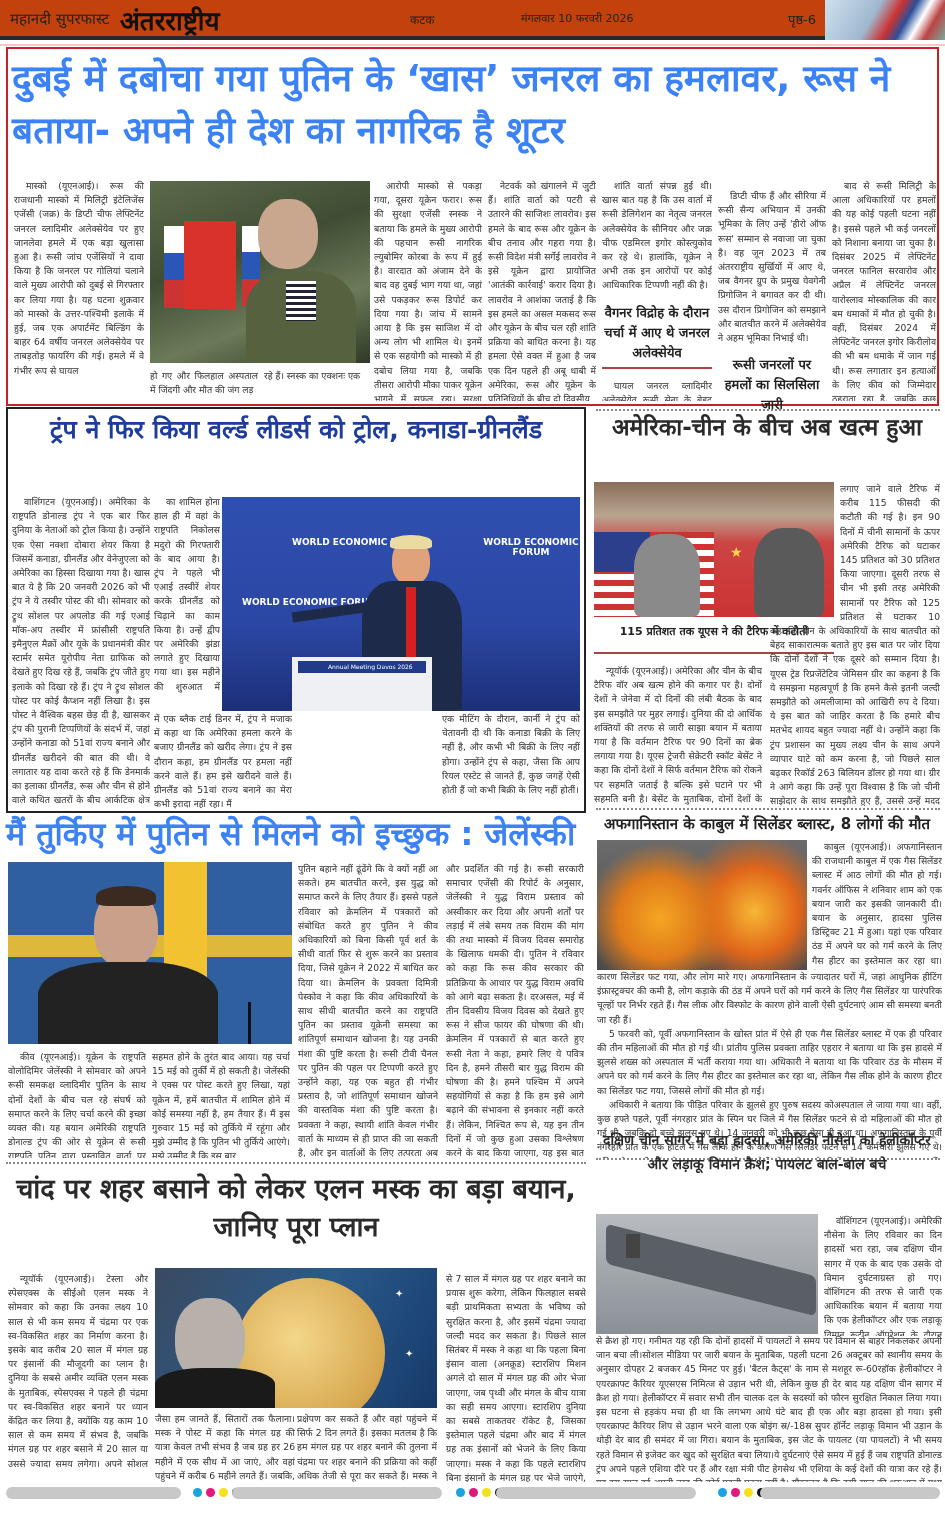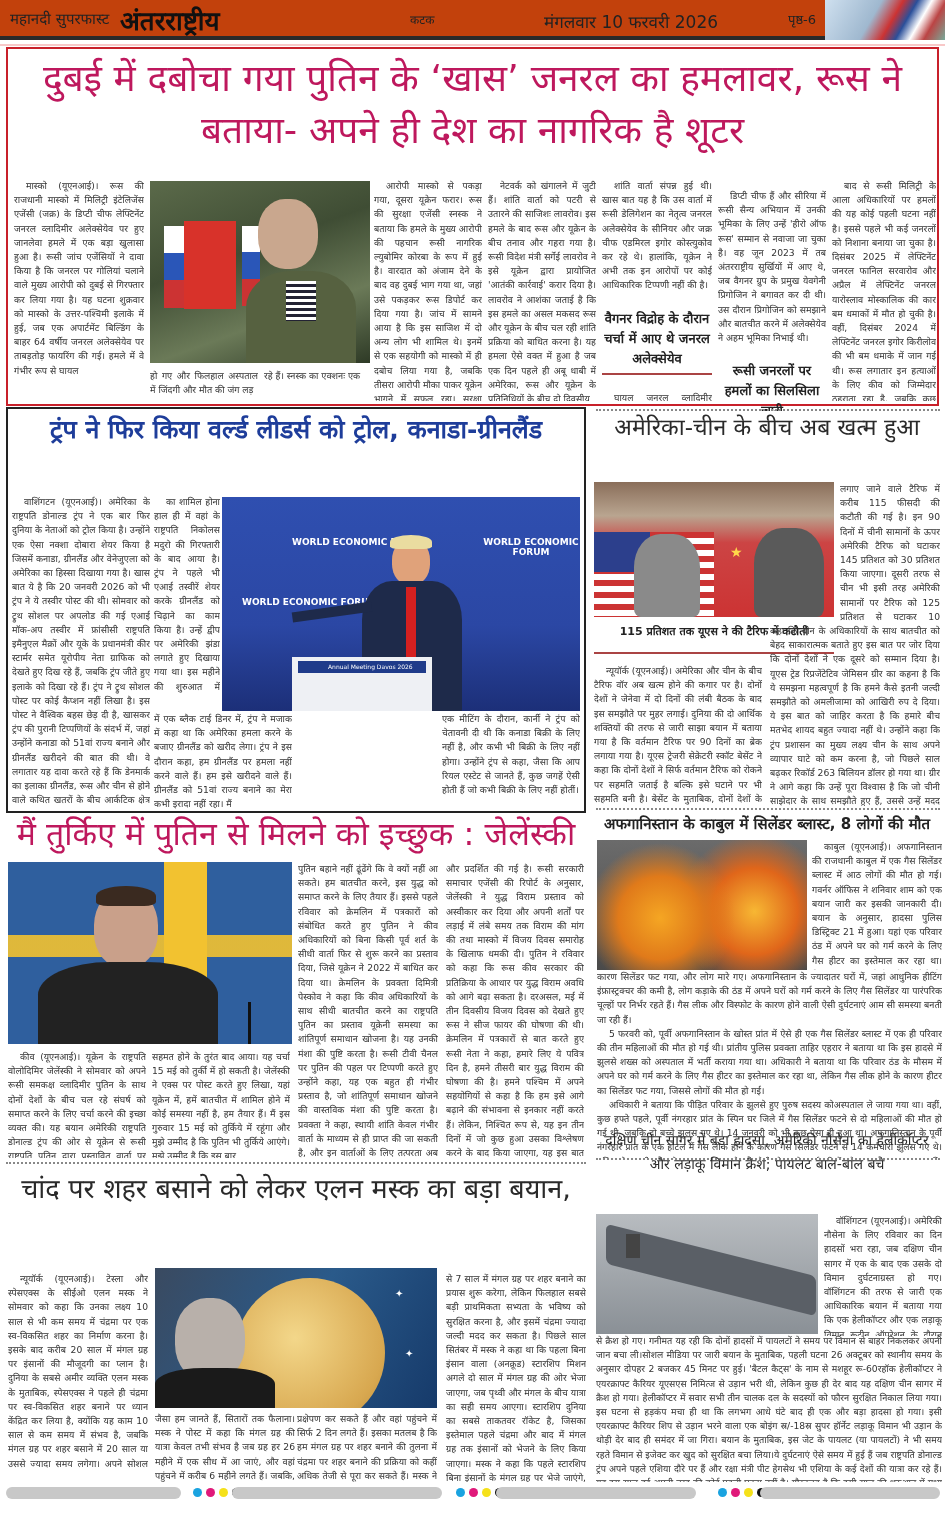--- a/index.html
+++ b/index.html
@@ -2,33 +2,33 @@
 <html><head>
 <meta charset="utf-8">
 <style>
 *{box-sizing:border-box;margin:0;padding:0}
 body{width:945px;height:1519px;background:#fff;font-family:"DejaVu Sans",sans-serif;color:#222;position:relative;overflow:hidden}
 .abs{position:absolute}
 .masthead{left:0;top:0;width:945px;height:40px;background:#c2410c;border-bottom:4px solid #2a2a2a}
 .masthead .pub{left:10px;top:8px;font-size:15px;color:#222}
 .masthead .sec{left:120px;top:2px;font-size:26px;color:#111;font-weight:bold}
 .masthead .city{left:410px;top:11px;font-size:12px}
-.masthead .date{left:544px;top:10px;font-size:17px}
+.masthead .date{left:521px;top:10px;font-size:11px}
 .masthead .page{left:788px;top:10px;font-size:13px}
 .flags{left:825px;top:0;width:120px;height:40px;background:linear-gradient(120deg,#cfe0ef 0%,#9fb8cf 40%,#c33 55%,#2a4f9a 65%,#fff 75%,#b44 85%,#7a9 100%)}
 .pinkline{left:0;top:44px;width:945px;height:2px;background:#f8c8c8}
 .box1{left:6px;top:47px;width:933px;height:359px;border:2px solid #c8202a}
-.hl-red{color:#be185d;font-weight:normal;text-align:center;line-height:1.2}
+.hl-red{color:#3b82f6;font-weight:bold;line-height:1.2}
 .col{position:absolute;font-size:9.2px;line-height:14.2px;text-align:justify;color:#333;overflow:hidden}
 .col p{text-indent:12px}
-.sub{font-size:13px;font-weight:bold;text-align:center;line-height:20px;color:#222;padding-bottom:4px;border-bottom:2px solid #a44;margin:16px 0}
+.sub{font-size:13px;font-weight:bold;text-align:center;line-height:20px;color:#222;padding-bottom:4px;border-bottom:2px solid #a44;margin:10px 0}
 .photo{position:absolute;overflow:hidden}
 .box2{left:6px;top:407px;width:580px;height:406px;border:2px solid #222}
 .hl-blue{color:#1e3d9a;font-weight:bold;text-align:center;line-height:1.35}
-.hl-dark{color:#2a2a2a;font-weight:normal;text-align:center;line-height:1.35}
+.hl-dark{color:#2a2a2a;font-weight:bold;text-align:center;line-height:1.35}
 .dotline{height:0;border-top:2px dotted #888}
 .cmyk{display:flex;gap:4px;align-items:center}
 .cmyk span{width:9px;height:9px;border-radius:50%;display:inline-block}
 .bar{height:12px;background:#c8c8c8;border-radius:6px}
 </style>
 </head>
 <body>
 
 <div class="abs masthead">
   <div class="abs pub">महानदी सुपरफास्ट</div>
@@ -147,20 +147,21 @@
   <span>कारण सिलेंडर फट गया, और लोग मारे गए। अफगानिस्तान के ज्यादातर घरों में, जहां आधुनिक हीटिंग इंफ्रास्ट्रक्चर की कमी है, लोग कड़ाके की ठंड में अपने घरों को गर्म करने के लिए गैस सिलेंडर या पारंपरिक चूल्हों पर निर्भर रहते हैं। गैस लीक और विस्फोट के कारण होने वाली ऐसी दुर्घटनाएं आम सी समस्या बनती जा रही हैं।</span>
   <p>5 फरवरी को, पूर्वी अफगानिस्तान के खोस्त प्रांत में ऐसे ही एक गैस सिलेंडर ब्लास्ट में एक ही परिवार की तीन महिलाओं की मौत हो गई थी। प्रांतीय पुलिस प्रवक्ता ताहिर एहरार ने बताया था कि इस हादसे में झुलसे शख्स को अस्पताल में भर्ती कराया गया था। अधिकारी ने बताया था कि परिवार ठंड के मौसम में अपने घर को गर्म करने के लिए गैस हीटर का इस्तेमाल कर रहा था, लेकिन गैस लीक होने के कारण हीटर का सिलेंडर फट गया, जिससे लोगों की मौत हो गई।</p>
   <p>अधिकारी ने बताया कि पीड़ित परिवार के झुलसे हुए पुरुष सदस्य कोअस्पताल ले जाया गया था। वहीं, कुछ हफ्ते पहले, पूर्वी नंगरहार प्रांत के स्पिन घर जिले में गैस सिलेंडर फटने से दो महिलाओं की मौत हो गई थी, जबकि दो बच्चे झुलस गए थे। 14 जनवरी को भी कुछ ऐसा ही हुआ था। अफगानिस्तान के पूर्वी नंगरहार प्रांत के एक होटल में गैस लीक होने के कारण गैस सिलेंडर फटने से 14 कर्मचारी झुलस गए थे। पुलिस ने अपनी जांच के आधार पर हादसे का दोषी होटल के कर्मचारियों को बताया था। कहा गया कि उनकी लापरवाही से ही ब्लास्ट हुआ था।</p>
 </div>
 
 <div class="abs dotline" style="left:6px;top:1162px;width:580px"></div>
 <div class="abs dotline" style="left:596px;top:1158px;width:344px"></div>
 
 <div class="abs hl-dark" style="left:6px;top:1170px;width:580px;font-size:27px;line-height:38px">
   <div>चांद पर शहर बसाने को लेकर एलन मस्क का बड़ा बयान,</div>
+  <div>जानिए पूरा प्लान</div>
 </div>
 <div class="col" style="left:8px;top:1272px;width:140px;height:200px">
     <p>न्यूयॉर्क (यूएनआई)। टेस्ला और स्पेसएक्स के सीईओ एलन मस्क ने सोमवार को कहा कि उनका लक्ष्य 10 साल से भी कम समय में चंद्रमा पर एक स्व-विकसित शहर का निर्माण करना है। इसके बाद करीब 20 साल में मंगल ग्रह पर इंसानों की मौजूदगी का प्लान है। दुनिया के सबसे अमीर व्यक्ति एलन मस्क के मुताबिक, स्पेसएक्स ने पहले ही चंद्रमा पर स्व-विकसित शहर बनाने पर ध्यान केंद्रित कर लिया है, क्योंकि यह काम 10 साल से कम समय में संभव है, जबकि मंगल ग्रह पर शहर बसाने में 20 साल या उससे ज्यादा समय लगेगा। अपने सोशल मीडिया प्लेटफॉर्म एक्स पर पोस्ट करते हुए मस्क ने कहा कि स्पेसएक्स का मिशन आज भी वही है-चेतना और जीवन को,</p>
   </div>
 <div class="photo" style="left:155px;top:1268px;width:282px;height:140px;background:linear-gradient(120deg,#3a4a60 0%,#2a5a8a 50%,#163a6a 100%)">
   <div class="abs" style="left:80px;top:10px;width:150px;height:150px;border-radius:50%;background:radial-gradient(circle at 40% 40%,#f3d78a,#d8a850 70%,#b88a3a)"></div>
   <div class="abs" style="left:20px;top:30px;width:70px;height:84px;border-radius:45%;background:#b8b0aa"></div>
   <div class="abs" style="left:0;top:100px;width:120px;height:40px;background:#1a1a1a;border-radius:40% 40% 0 0"></div>
   <div class="abs" style="left:240px;top:20px;color:#fff;font-size:10px">✦</div>
   <div class="abs" style="left:250px;top:80px;color:#fff;font-size:10px">✦</div>

